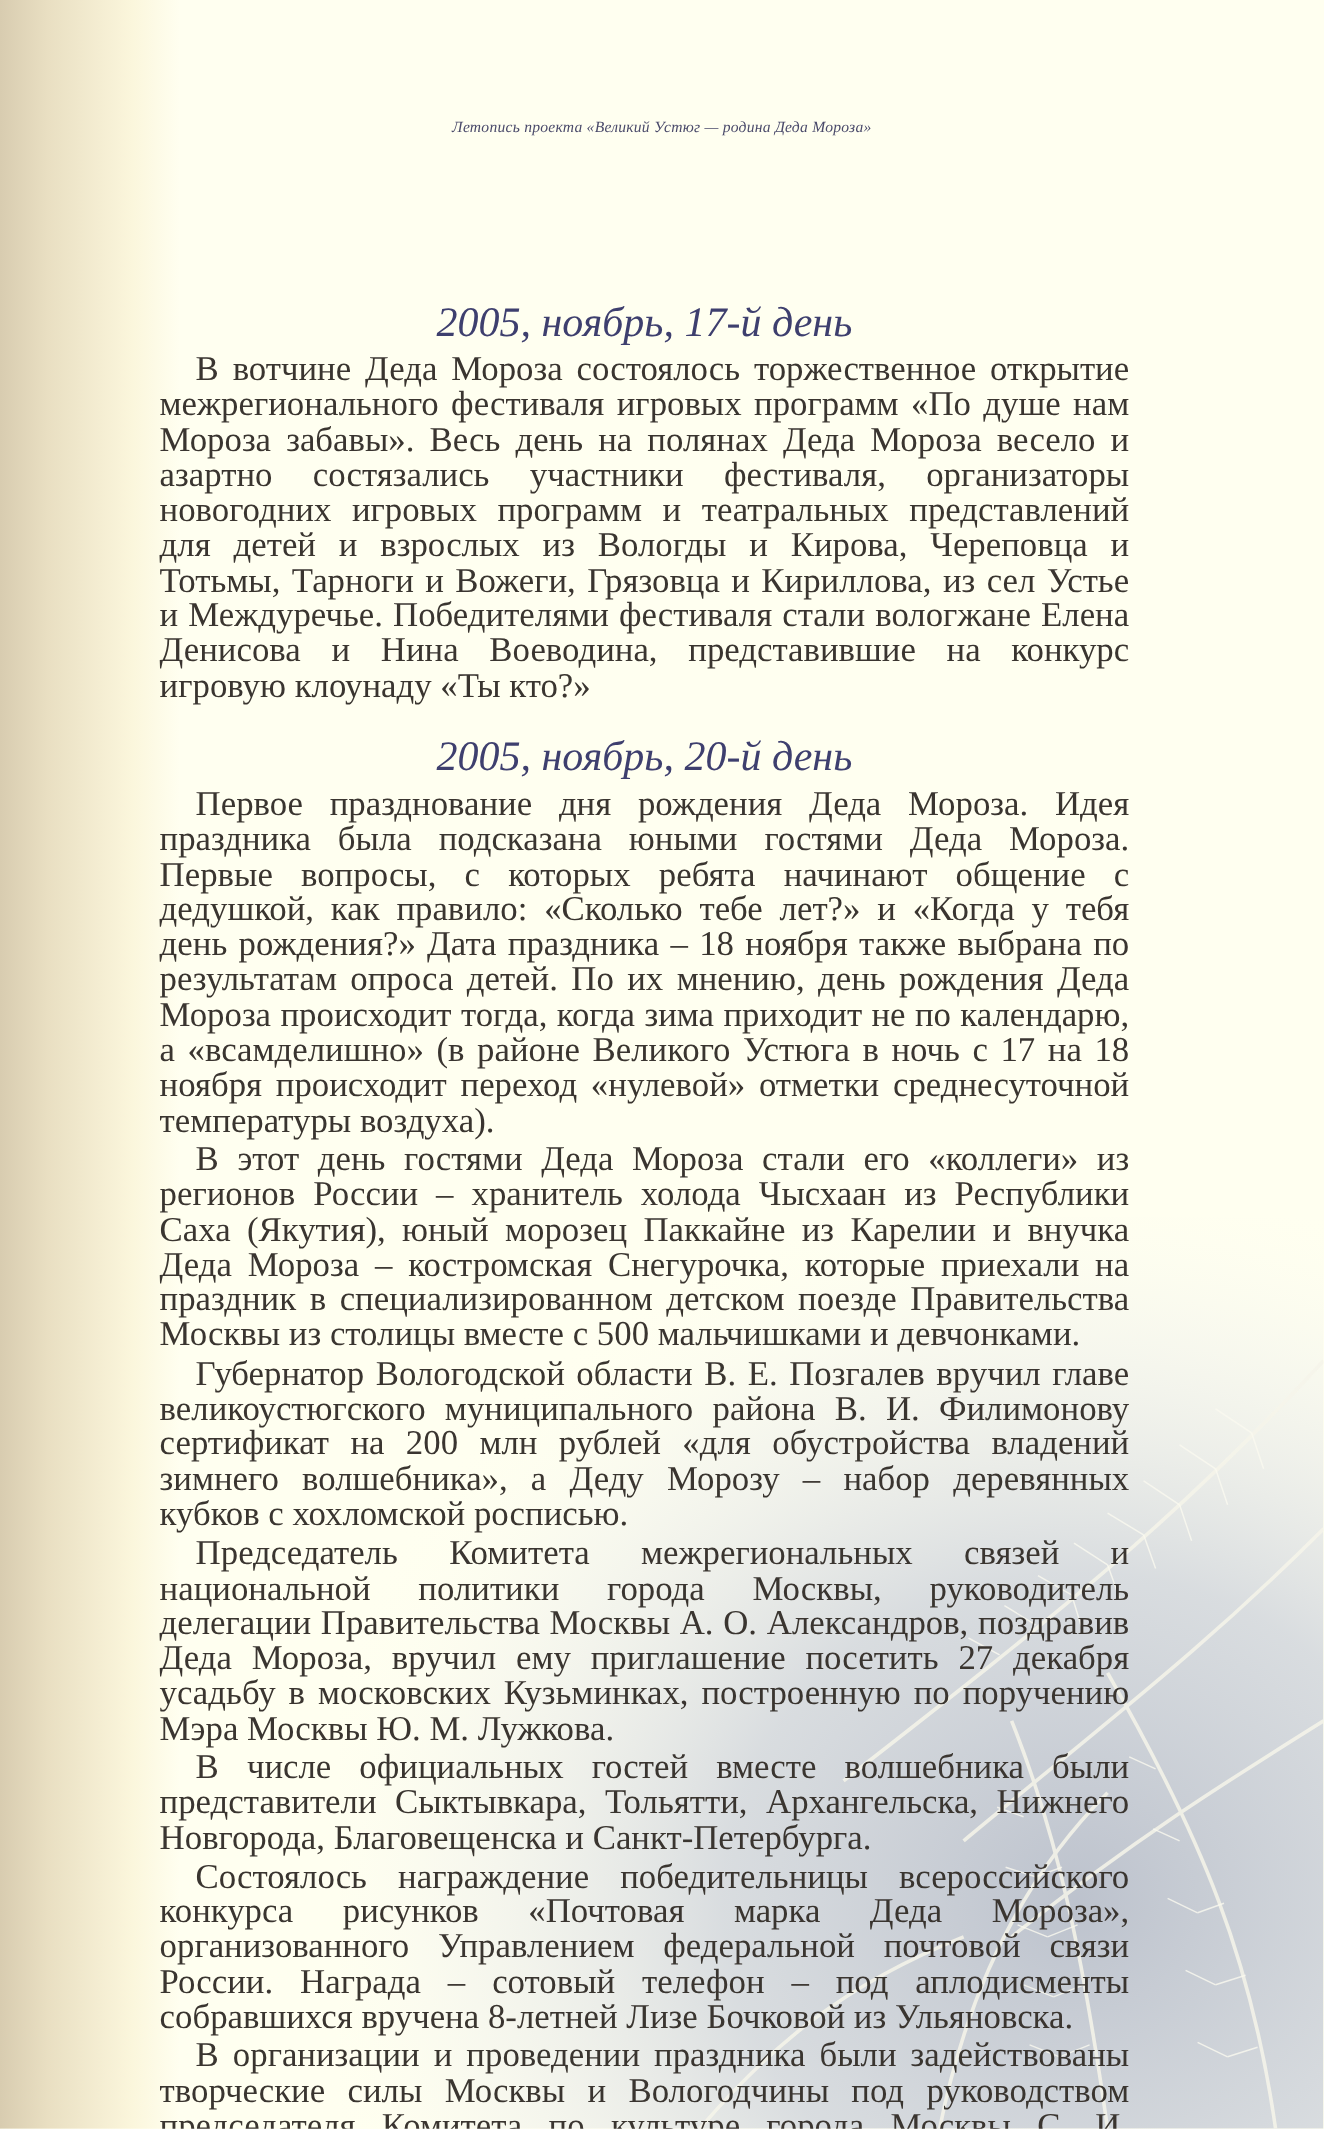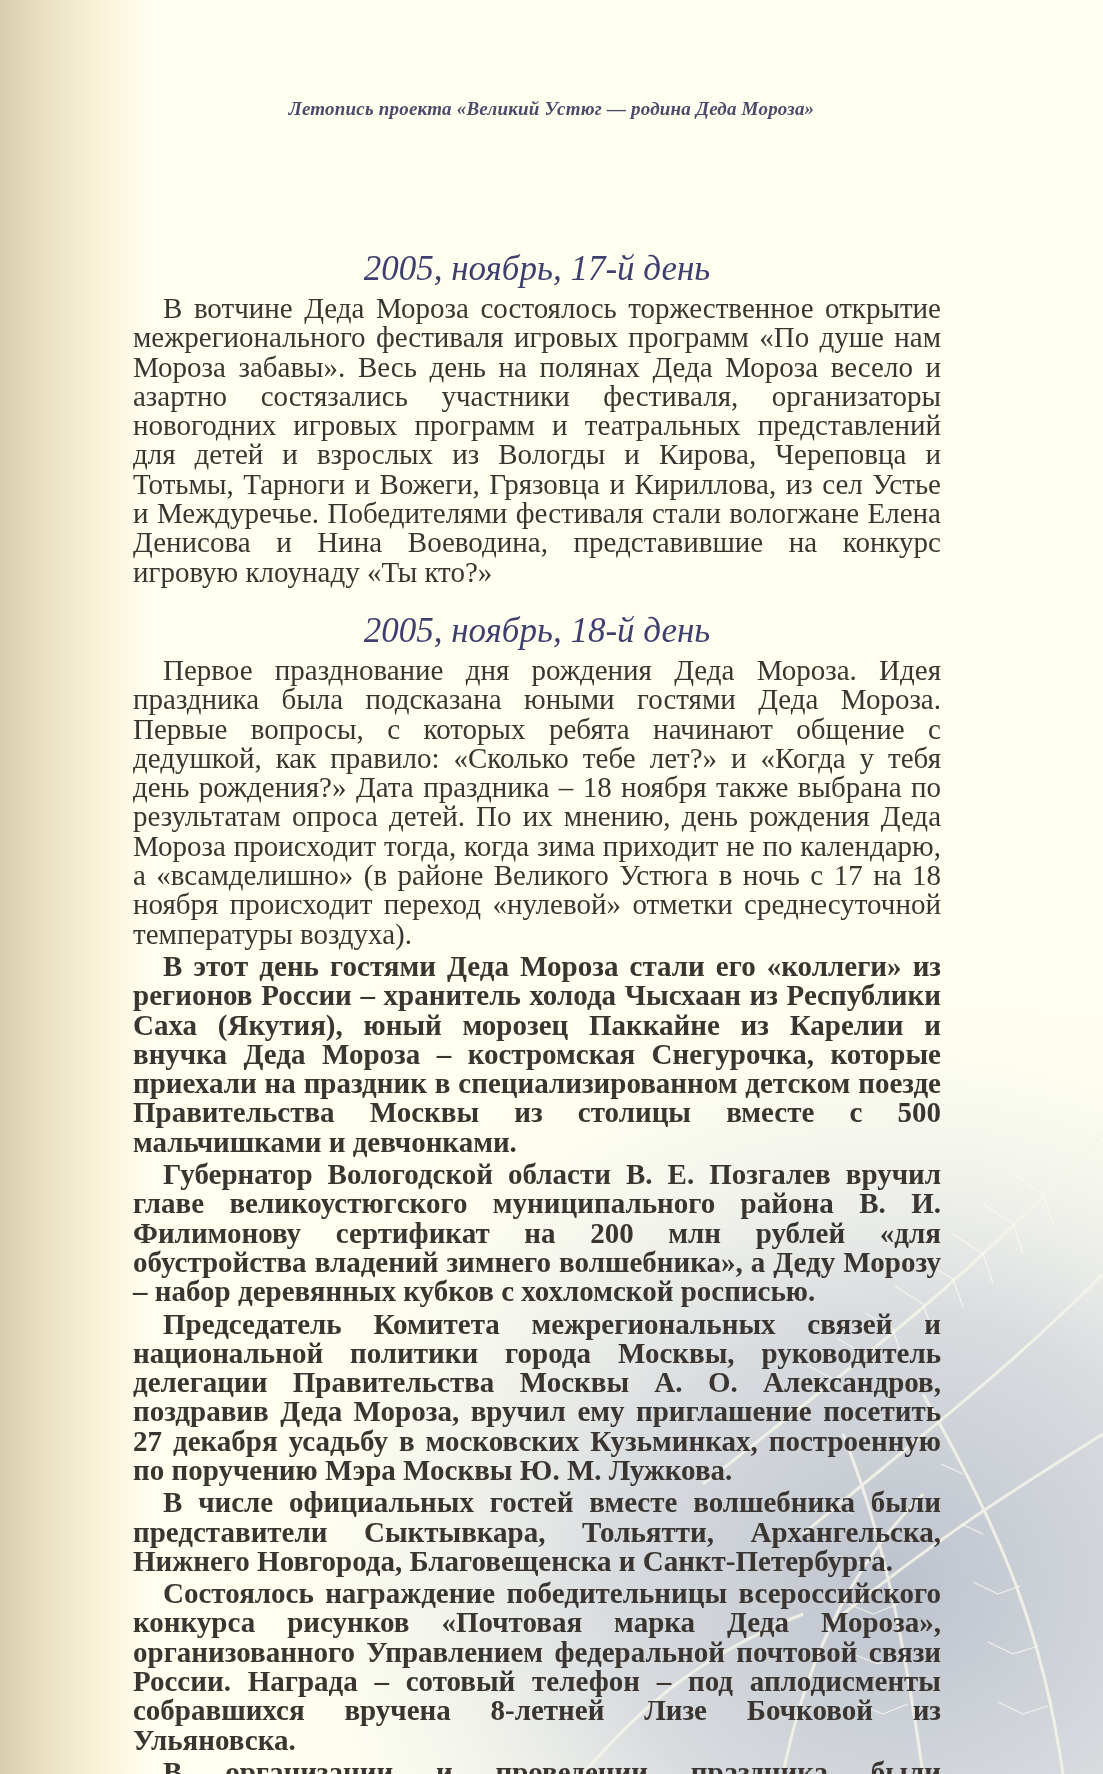--- a/index.html
+++ b/index.html
@@ -29,24 +29,23 @@
       height: 760px;
       pointer-events: none;
     }
     .running-head {
       position: absolute;
       top: 98px;
       left: 0;
       width: 1103px;
       text-align: center;
       font-style: italic;
-      font-size: 19px;
+      font-size: 13px;
       color: #4a4a6a;
       letter-spacing: 0.2px;
-      font-weight: bold;
     }
     .content {
       position: absolute;
       left: 133px;
       top: 248px;
       width: 808px;
     }
     .section-heading {
       text-align: center;
       font-style: italic;
@@ -63,21 +62,20 @@
       margin: 0;
       font-size: 29px;
       line-height: 29.3px;
       text-align: justify;
       text-indent: 30px;
       color: #3a3530;
       hyphens: manual;
     }
     p.para + p.para {
       margin-top: 3px;
-      font-weight: bold;
     }
     .folio {
       position: absolute;
       top: 1741px;
       left: 0;
       width: 1103px;
       text-align: center;
       font-style: italic;
       font-size: 17px;
       color: #3a3a50;
@@ -120,21 +118,21 @@
 
   <div class="running-head">Летопись проекта «Великий Устюг — родина Деда Мороза»</div>
 
   <div class="content">
     <section>
       <h2 class="section-heading">2005, ноябрь, 17-й день</h2>
       <p class="para">В вотчине Деда Мороза состоялось торжественное открытие межрегионального фестиваля игровых программ «По душе нам Мороза забавы». Весь день на полянах Деда Мороза весело и азартно состязались участники фестиваля, организаторы новогодних игровых программ и театральных представлений для детей и взрослых из Вологды и Кирова, Череповца и Тотьмы, Тарноги и Вожеги, Грязовца и Кириллова, из сел Устье и Междуречье. Победителями фестиваля стали вологжане Елена Денисова и Нина Воеводина, представившие на конкурс игровую клоунаду «Ты кто?»</p>
     </section>
 
     <section>
-      <h2 class="section-heading second">2005, ноябрь, 18-й день</h2>
+      <h2 class="section-heading second">2005, ноябрь, 20-й день</h2>
       <p class="para">Первое празднование дня рождения Деда Мороза. Идея праздника была подсказана юными гостями Деда Мороза. Первые вопросы, с которых ребята начинают общение с дедушкой, как правило: «Сколько тебе лет?» и «Когда у тебя день рождения?» Дата праздника – 18 ноября также выбрана по результатам опроса детей. По их мнению, день рождения Деда Мороза происходит тогда, когда зима приходит не по календарю, а «всамделишно» (в районе Великого Устюга в ночь с 17 на 18 ноября происходит переход «нулевой» отметки среднесуточной температуры воздуха).</p>
       <p class="para">В этот день гостями Деда Мороза стали его «коллеги» из регионов России – хранитель холода Чысхаан из Республики Саха (Якутия), юный морозец Паккайне из Карелии и внучка Деда Мороза – костромская Снегурочка, которые приехали на праздник в специализированном детском поезде Правительства Москвы из столицы вместе с 500 мальчишками и девчонками.</p>
       <p class="para">Губернатор Вологодской области В. Е. Позгалев вручил главе великоустюгского муниципального района В. И. Филимонову сертификат на 200 млн рублей «для обустройства владений зимнего волшебника», а Деду Морозу – набор деревянных кубков с хохломской росписью.</p>
       <p class="para">Председатель Комитета межрегиональных связей и национальной политики города Москвы, руководитель делегации Правительства Москвы А. О. Александров, поздравив Деда Мороза, вручил ему приглашение посетить 27 декабря усадьбу в московских Кузьминках, построенную по поручению Мэра Москвы Ю. М. Лужкова.</p>
       <p class="para">В числе официальных гостей вместе волшебника были представители Сыктывкара, Тольятти, Архангельска, Нижнего Новгорода, Благовещенска и Санкт-Петербурга.</p>
       <p class="para">Состоялось награждение победительницы всероссийского конкурса рисунков «Почтовая марка Деда Мороза», организованного Управлением федеральной почтовой связи России. Награда – сотовый телефон – под аплодисменты собравшихся вручена 8-летней Лизе Бочковой из Ульяновска.</p>
       <p class="para">В организации и проведении праздника были задействованы творческие силы Москвы и Вологодчины под руководством председателя Комитета по культуре города Москвы С. И. Худякова и начальника департамента культуры Вологодской области В. В. Рацко.</p>
     </section>
   </div>
 

